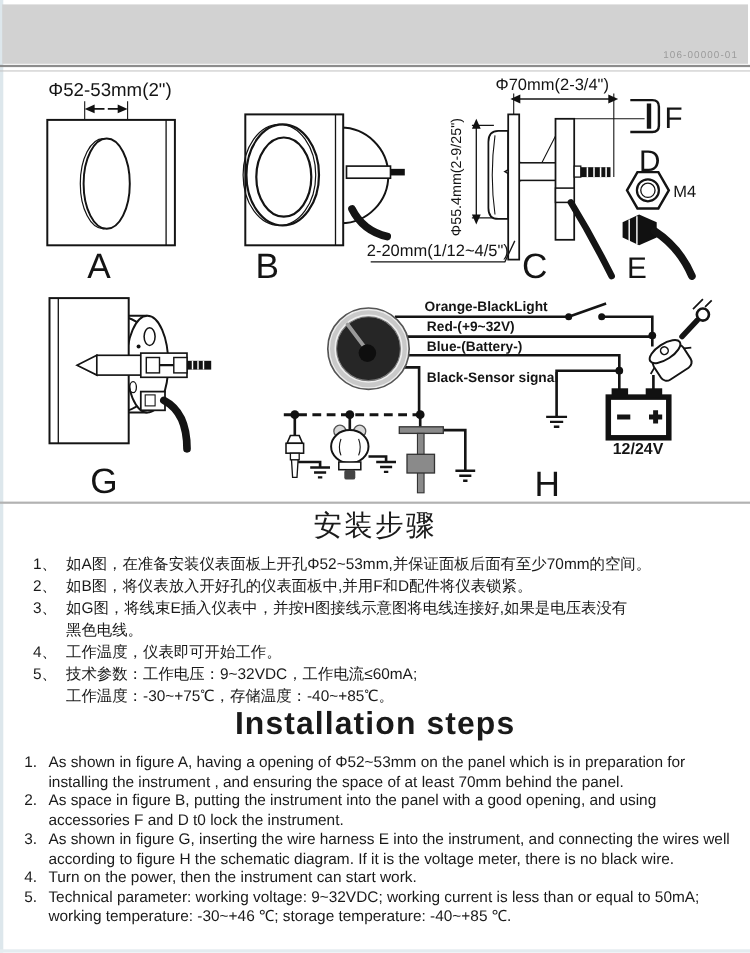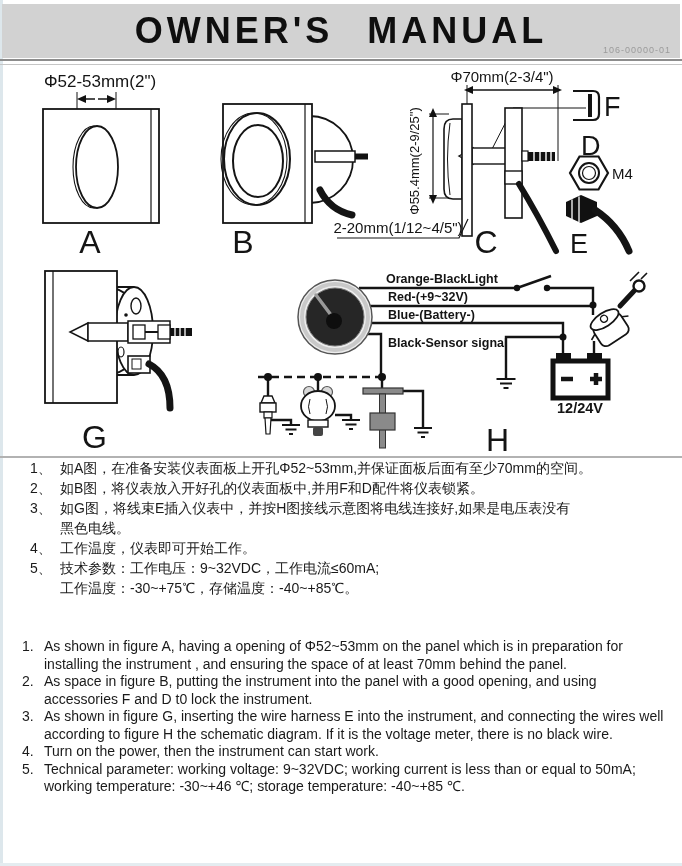--- a/index.html
+++ b/index.html
@@ -45,21 +45,20 @@
   .en .step{font-size:14px;line-height:17.5px}
   .en .num{flex:0 0 22px}
 </style>
 </head>
 <body>
 
 <div class="edge-left"></div>
 <div class="edge-bottom"></div>
 
 <header class="bar">
-  <h1>OWNER'S  MANUAL</h1>
   <span class="docnum">106-00000-01</span>
 </header>
 <div class="sep-double"></div>
 
 <div class="diagrams">
 <svg width="682" height="394" viewBox="0 0 682 394">
 
   <g>
     <text x="100" y="24" text-anchor="middle" font-size="17">Φ52-53mm(2")</text>
     <path class="ln" d="M77,29 V122 M116,29 V122" stroke-width="1"></path>
@@ -240,20 +239,21 @@
     </g>
 
     <text class="figlbl" x="486" y="388">H</text>
   </g>
 </svg>
 </div>
 
 <div class="sep-thin"></div>
 
 <section class="cn">
+  <h2>安装步骤</h2>
   <div class="steps">
     <div class="step">
       <span class="num">1、</span>
       <span class="txt">如A图，在准备安装仪表面板上开孔Φ52~53mm,并保证面板后面有至少70mm的空间。</span>
     </div>
     <div class="step">
       <span class="num">2、</span>
       <span class="txt">如B图，将仪表放入开好孔的仪表面板中,并用F和D配件将仪表锁紧。</span>
     </div>
     <div class="step">
@@ -267,20 +267,21 @@
     </div>
     <div class="step">
       <span class="num">5、</span>
       <span class="txt">技术参数：工作电压：9~32VDC，工作电流≤60mA;
 工作温度：-30~+75℃，存储温度：-40~+85℃。</span>
     </div>
   </div>
 </section>
 
 <section class="en">
+  <h2>Installation steps</h2>
   <div class="steps">
     <div class="step">
       <span class="num">1.</span>
       <span class="txt">As shown in figure A, having a opening of Φ52~53mm on the panel which is in preparation for installing the instrument , and ensuring the space of at least 70mm behind the panel.</span>
     </div>
     <div class="step">
       <span class="num">2.</span>
       <span class="txt">As space in figure B, putting the instrument into the panel with a good opening, and using accessories F and D t0 lock the instrument.</span>
     </div>
     <div class="step">

